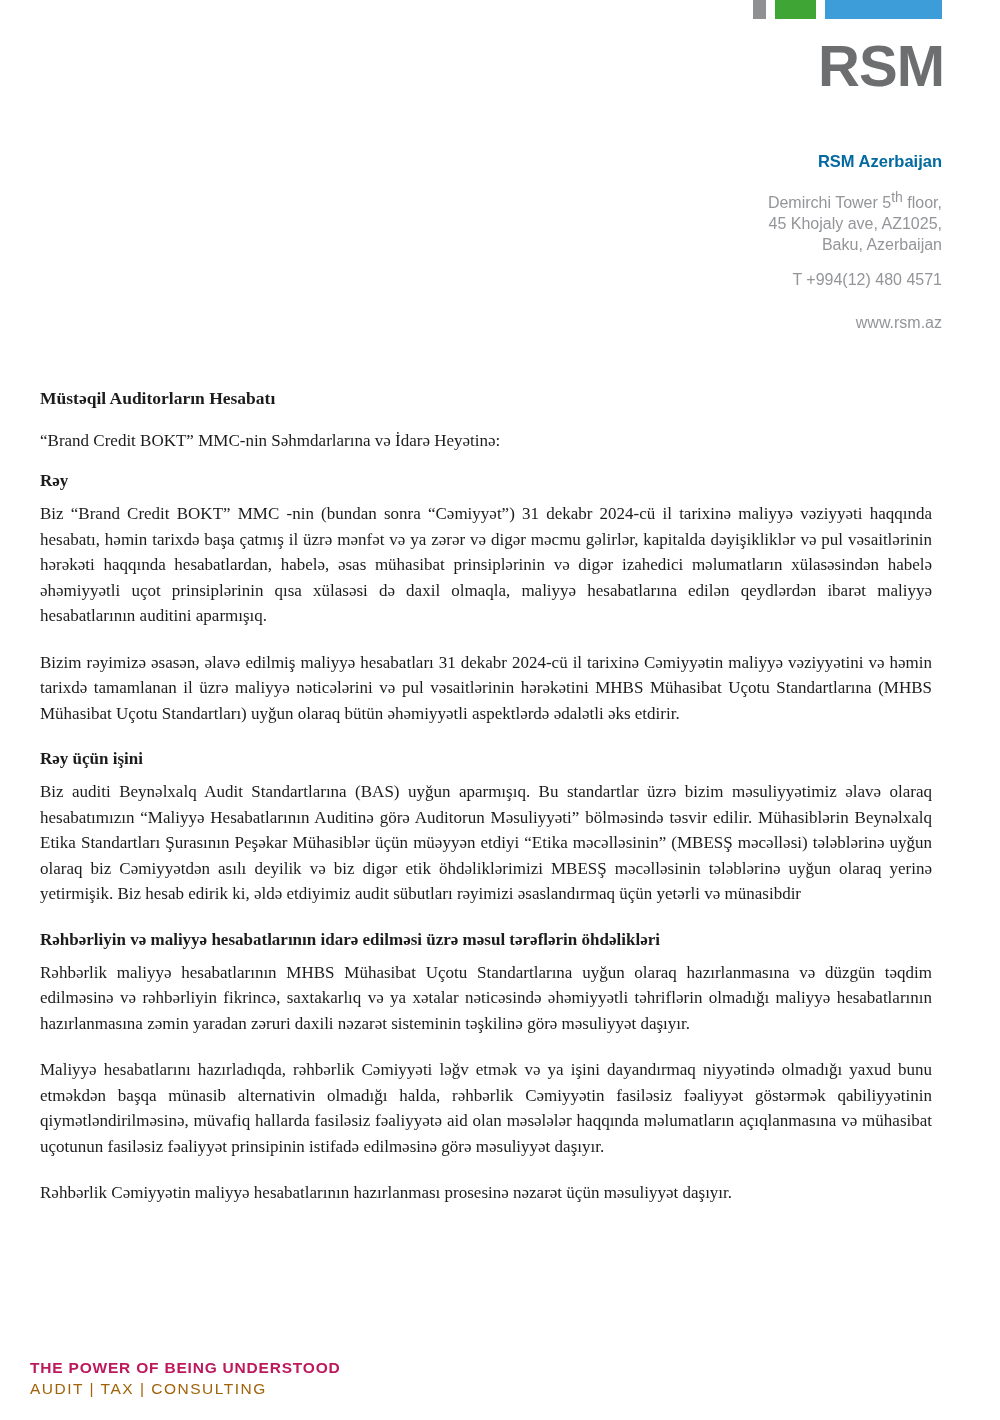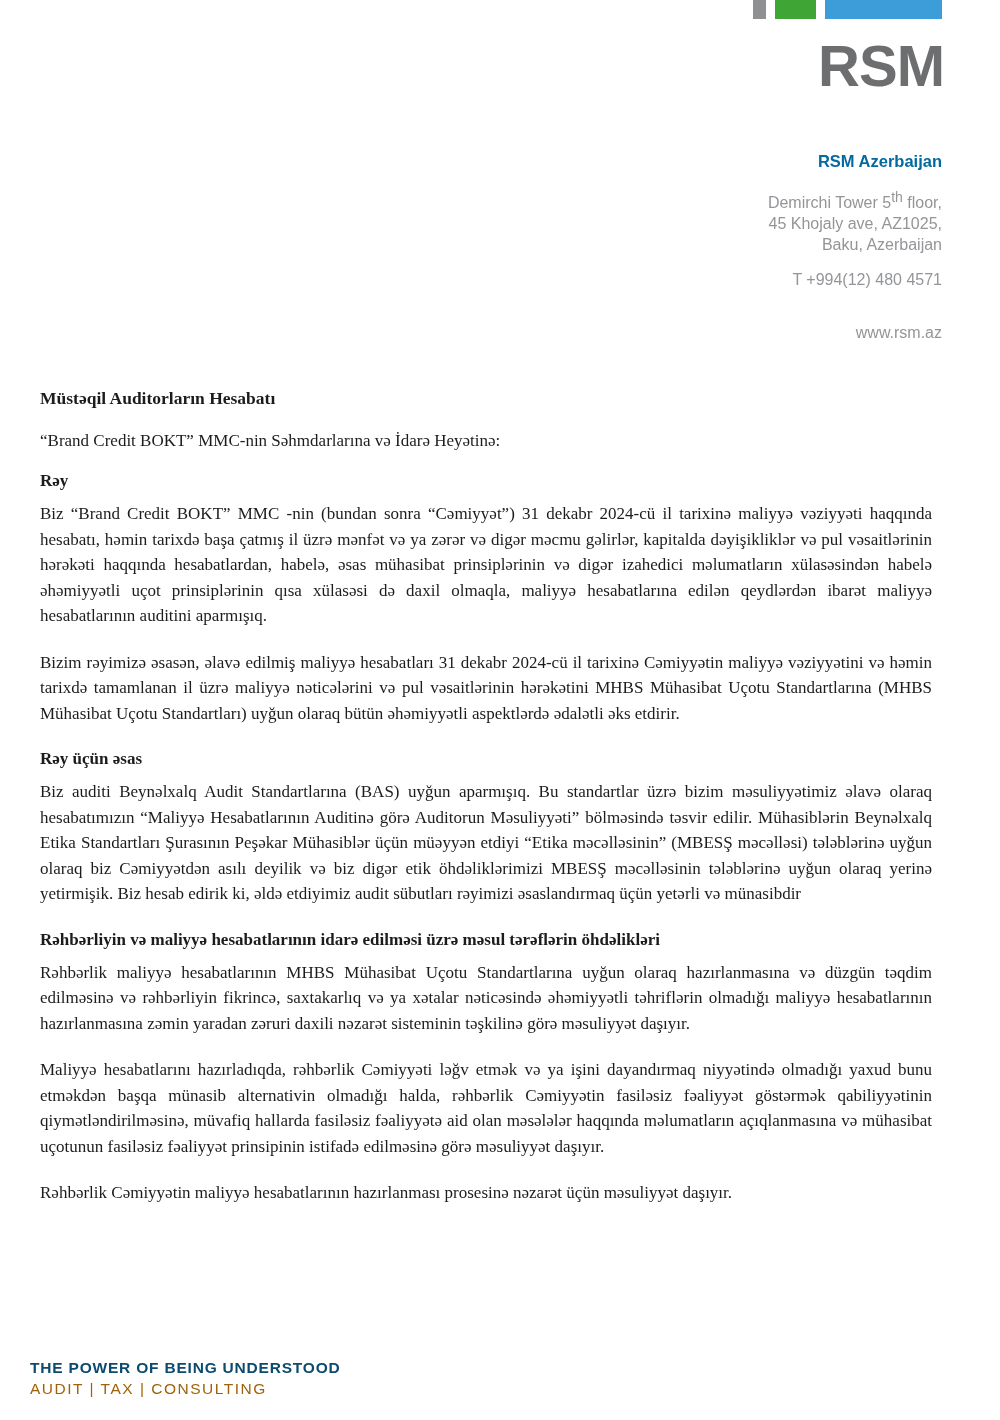--- a/index.html
+++ b/index.html
@@ -62,21 +62,21 @@
     color: #0369a1;
     font-size: 16.5px;
     margin-bottom: 15px;
   }
   .contact-line sup {
     font-size: 14px;
     vertical-align: super;
     margin-top: 34px;
   }
   .contact-line.phone { margin-top: 14px; }
-  .contact-line.website { margin-top: 32px; }
+  .contact-line.website { margin-top: 22px; }
 
   
   .doc-body {
     position: absolute;
     top: 388px;
     left: 40px;
     width: 892px;
   }
   .doc-body h1 {
     font-size: 17.5px;
@@ -104,21 +104,21 @@
   .page-footer {
     position: absolute;
     left: 30px;
     bottom: 22px;
     font-family: "Liberation Sans", sans-serif;
   }
   .tagline {
     font-weight: bold;
     font-size: 15.5px;
     letter-spacing: 0.8px;
-    color: #0c4a6e;
+    color: #be185d;
     margin-bottom: 3px;
   }
   .services {
     font-size: 15.5px;
     letter-spacing: 1.5px;
     color: #a16207;
   }
 </style>
 </head>
 <body>
@@ -145,21 +145,21 @@
   </header>
 
   <main class="doc-body">
     <h1>Müstəqil Auditorların Hesabatı</h1>
     <p class="addressee">“Brand Credit BOKT” MMC-nin Səhmdarlarına və İdarə Heyətinə:</p>
 
     <h2>Rəy</h2>
     <p class="para">Biz “Brand Credit BOKT” MMC -nin (bundan sonra “Cəmiyyət”) 31 dekabr 2024-cü il tarixinə maliyyə vəziyyəti haqqında hesabatı, həmin tarixdə başa çatmış il üzrə mənfət və ya zərər və digər məcmu gəlirlər, kapitalda dəyişikliklər və pul vəsaitlərinin hərəkəti haqqında hesabatlardan, habelə, əsas mühasibat prinsiplərinin və digər izahedici məlumatların xülasəsindən habelə əhəmiyyətli uçot prinsiplərinin qısa xülasəsi də daxil olmaqla, maliyyə hesabatlarına edilən qeydlərdən ibarət maliyyə hesabatlarının auditini aparmışıq.</p>
     <p class="para last-of-section">Bizim rəyimizə əsasən, əlavə edilmiş maliyyə hesabatları 31 dekabr 2024-cü il tarixinə Cəmiyyətin maliyyə vəziyyətini və həmin tarixdə tamamlanan il üzrə maliyyə nəticələrini və pul vəsaitlərinin hərəkətini MHBS Mühasibat Uçotu Standartlarına (MHBS Mühasibat Uçotu Standartları) uyğun olaraq bütün əhəmiyyətli aspektlərdə ədalətli əks etdirir.</p>
 
-    <h2>Rəy üçün əsas</h2>
+    <h2>Rəy üçün işini</h2>
     <p class="para last-of-section">Biz auditi Beynəlxalq Audit Standartlarına (BAS) uyğun aparmışıq. Bu standartlar üzrə bizim məsuliyyətimiz əlavə olaraq hesabatımızın “Maliyyə Hesabatlarının Auditinə görə Auditorun Məsuliyyəti” bölməsində təsvir edilir. Mühasiblərin Beynəlxalq Etika Standartları Şurasının Peşəkar Mühasiblər üçün müəyyən etdiyi “Etika məcəlləsinin” (MBESŞ məcəlləsi) tələblərinə uyğun olaraq biz Cəmiyyətdən asılı deyilik və biz digər etik öhdəliklərimizi MBESŞ məcəlləsinin tələblərinə uyğun olaraq yerinə yetirmişik. Biz hesab edirik ki, əldə etdiyimiz audit sübutları rəyimizi əsaslandırmaq üçün yetərli və münasibdir</p>
 
     <h2>Rəhbərliyin və maliyyə hesabatlarının idarə edilməsi üzrə məsul tərəflərin öhdəlikləri</h2>
     <p class="para">Rəhbərlik maliyyə hesabatlarının MHBS Mühasibat Uçotu Standartlarına uyğun olaraq hazırlanmasına və düzgün təqdim edilməsinə və rəhbərliyin fikrincə, saxtakarlıq və ya xətalar nəticəsində əhəmiyyətli təhriflərin olmadığı maliyyə hesabatlarının hazırlanmasına zəmin yaradan zəruri daxili nəzarət sisteminin təşkilinə görə məsuliyyət daşıyır.</p>
     <p class="para">Maliyyə hesabatlarını hazırladıqda, rəhbərlik Cəmiyyəti ləğv etmək və ya işini dayandırmaq niyyətində olmadığı yaxud bunu etməkdən başqa münasib alternativin olmadığı halda, rəhbərlik Cəmiyyətin fasiləsiz fəaliyyət göstərmək qabiliyyətinin qiymətləndirilməsinə, müvafiq hallarda fasiləsiz fəaliyyətə aid olan məsələlər haqqında məlumatların açıqlanmasına və mühasibat uçotunun fasiləsiz fəaliyyət prinsipinin istifadə edilməsinə görə məsuliyyət daşıyır.</p>
     <p class="para">Rəhbərlik Cəmiyyətin maliyyə hesabatlarının hazırlanması prosesinə nəzarət üçün məsuliyyət daşıyır.</p>
   </main>
 
   <footer class="page-footer">
     <div class="tagline">THE POWER OF BEING UNDERSTOOD</div>

